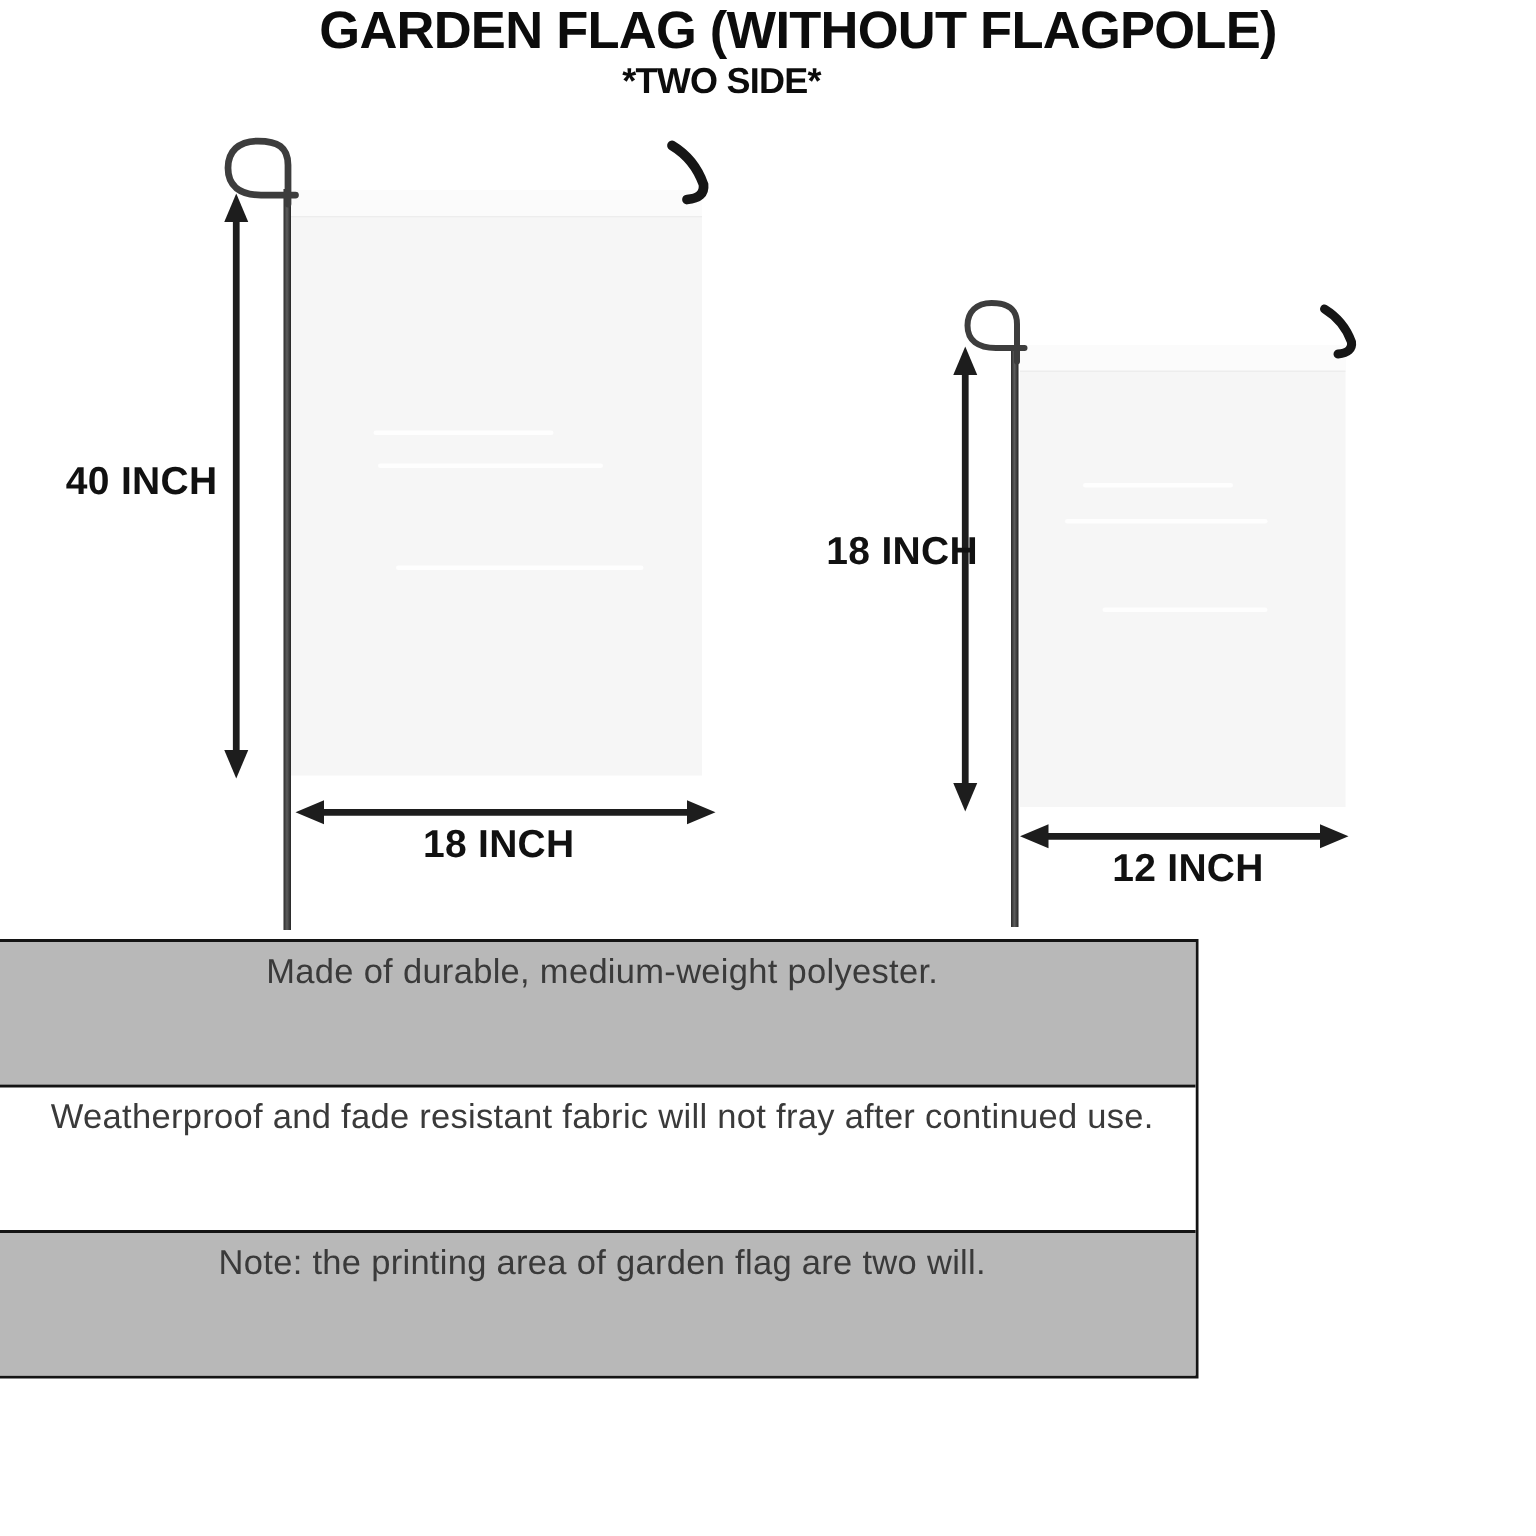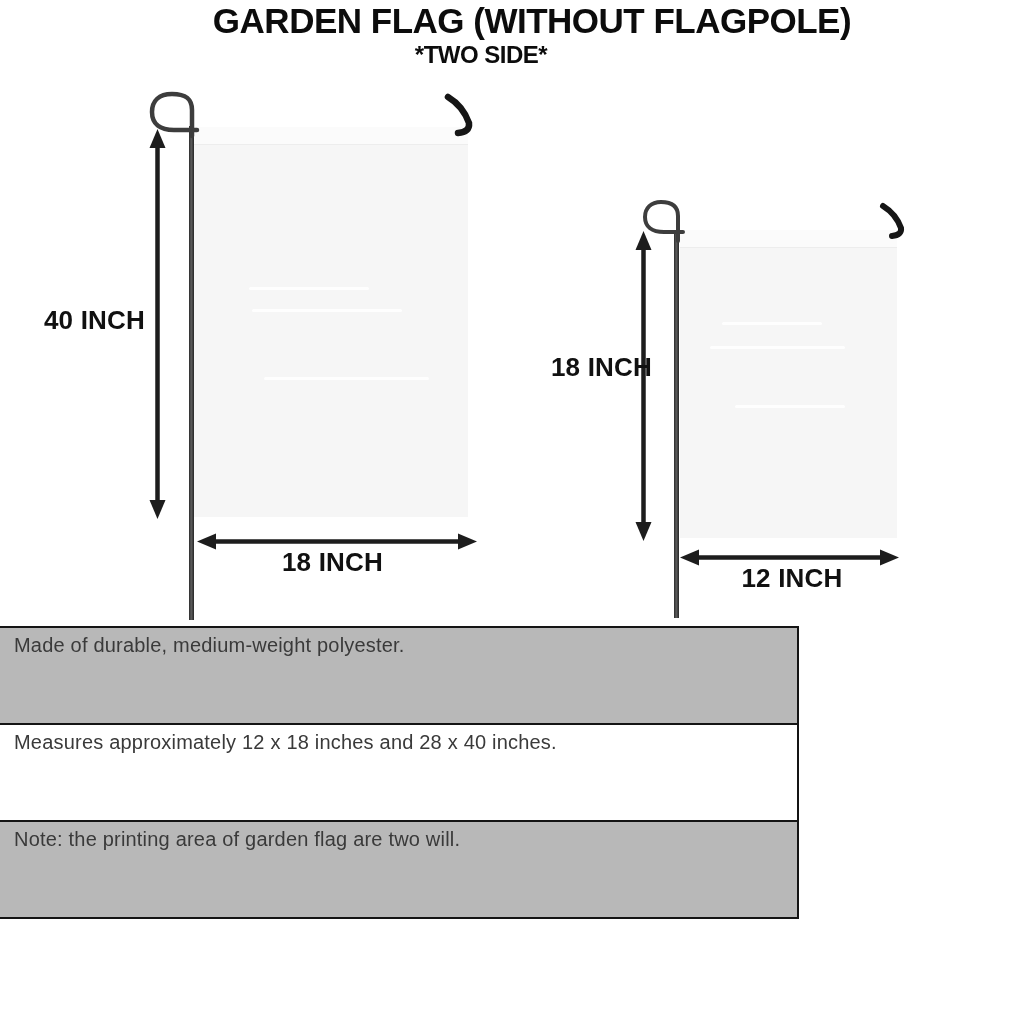--- a/index.html
+++ b/index.html
@@ -28,21 +28,21 @@
   .dim-label.center-align { text-align: center; }
 
   
   .feature-panel { position: absolute; left: -2px; top: 626px; width: 801px; height: 293px;
                    border: 2px solid #141414; display: flex; flex-direction: column; }
   .feature-row { flex: 1 1 0; position: relative; }
   .feature-row + .feature-row { border-top: 2px solid #141414; }
   .feature-row.shaded { background: #b8b8b8; }
   .feature-row.plain { background: #ffffff; }
   .feature-row .row-text { position: absolute; left: 14px; top: 6px; right: 8px;
-                           font-size: 20px; color: #3a3a3a; letter-spacing: 0.2px; }
+                           font-size: 23px; color: #3a3a3a; letter-spacing: 0.2px; text-align: center; }
 </style>
 </head>
 <body>
 
 <div class="canvas">
 
   <div class="title-block">
     <div class="title-line1">GARDEN FLAG (WITHOUT FLAGPOLE)</div>
     <div class="title-line2">*TWO SIDE*</div>
   </div>
@@ -107,20 +107,20 @@
     <polygon points="1,13.5 20,5.5 20,21.5" fill="#1d1d1d"></polygon>
     <polygon points="220,13.5 201,5.5 201,21.5" fill="#1d1d1d"></polygon>
   </svg>
   <div class="dim-label center-align" style="left:712px; top:563px; width:160px;">12 INCH</div>
 
   <div class="feature-panel">
     <div class="feature-row shaded">
       <div class="row-text">Made of durable, medium-weight polyester.</div>
     </div>
     <div class="feature-row plain">
-      <div class="row-text">Measures approximately 12 x 18 inches and 28 x 40 inches.</div>
+      <div class="row-text">Weatherproof and fade resistant fabric will not fray after continued use.</div>
     </div>
     <div class="feature-row shaded">
       <div class="row-text">Note: the printing area of garden flag are two will.</div>
     </div>
   </div>
 
 </div>
 
 </body></html>

